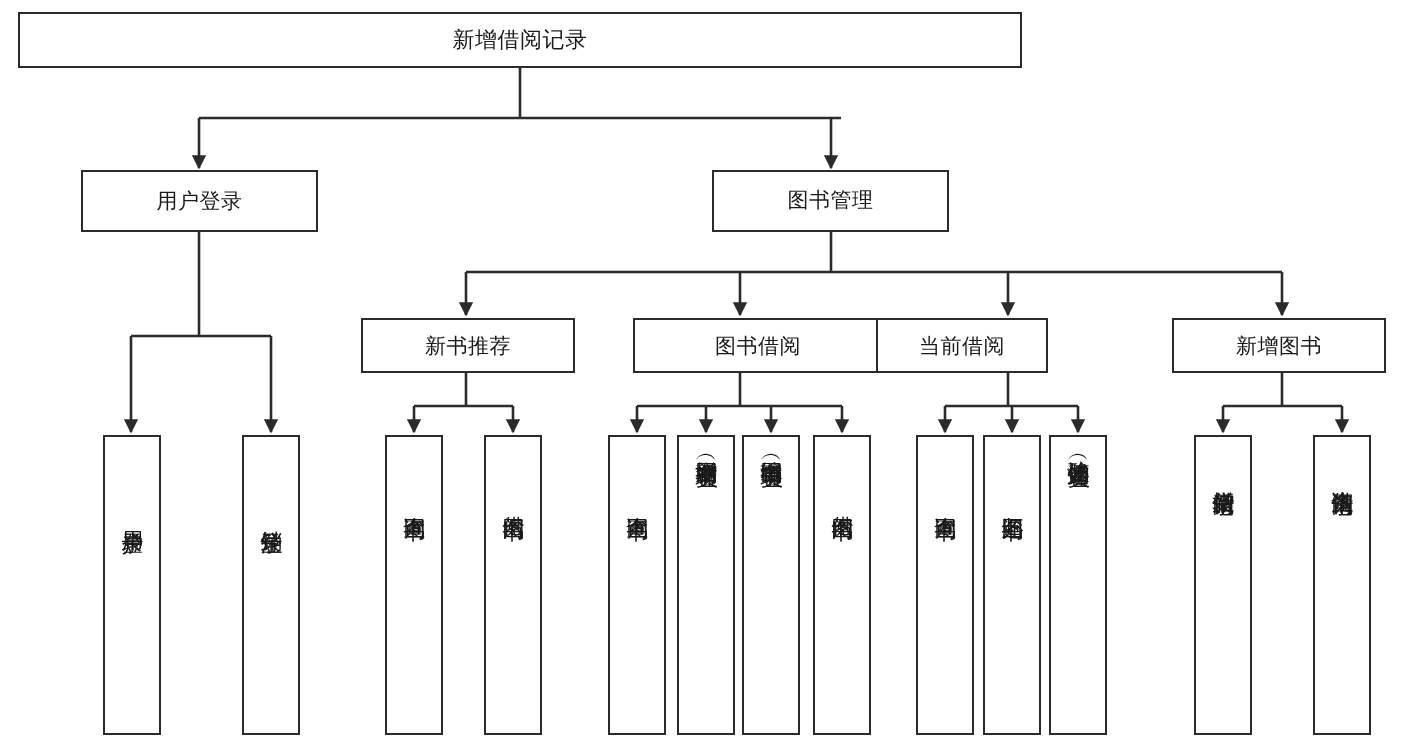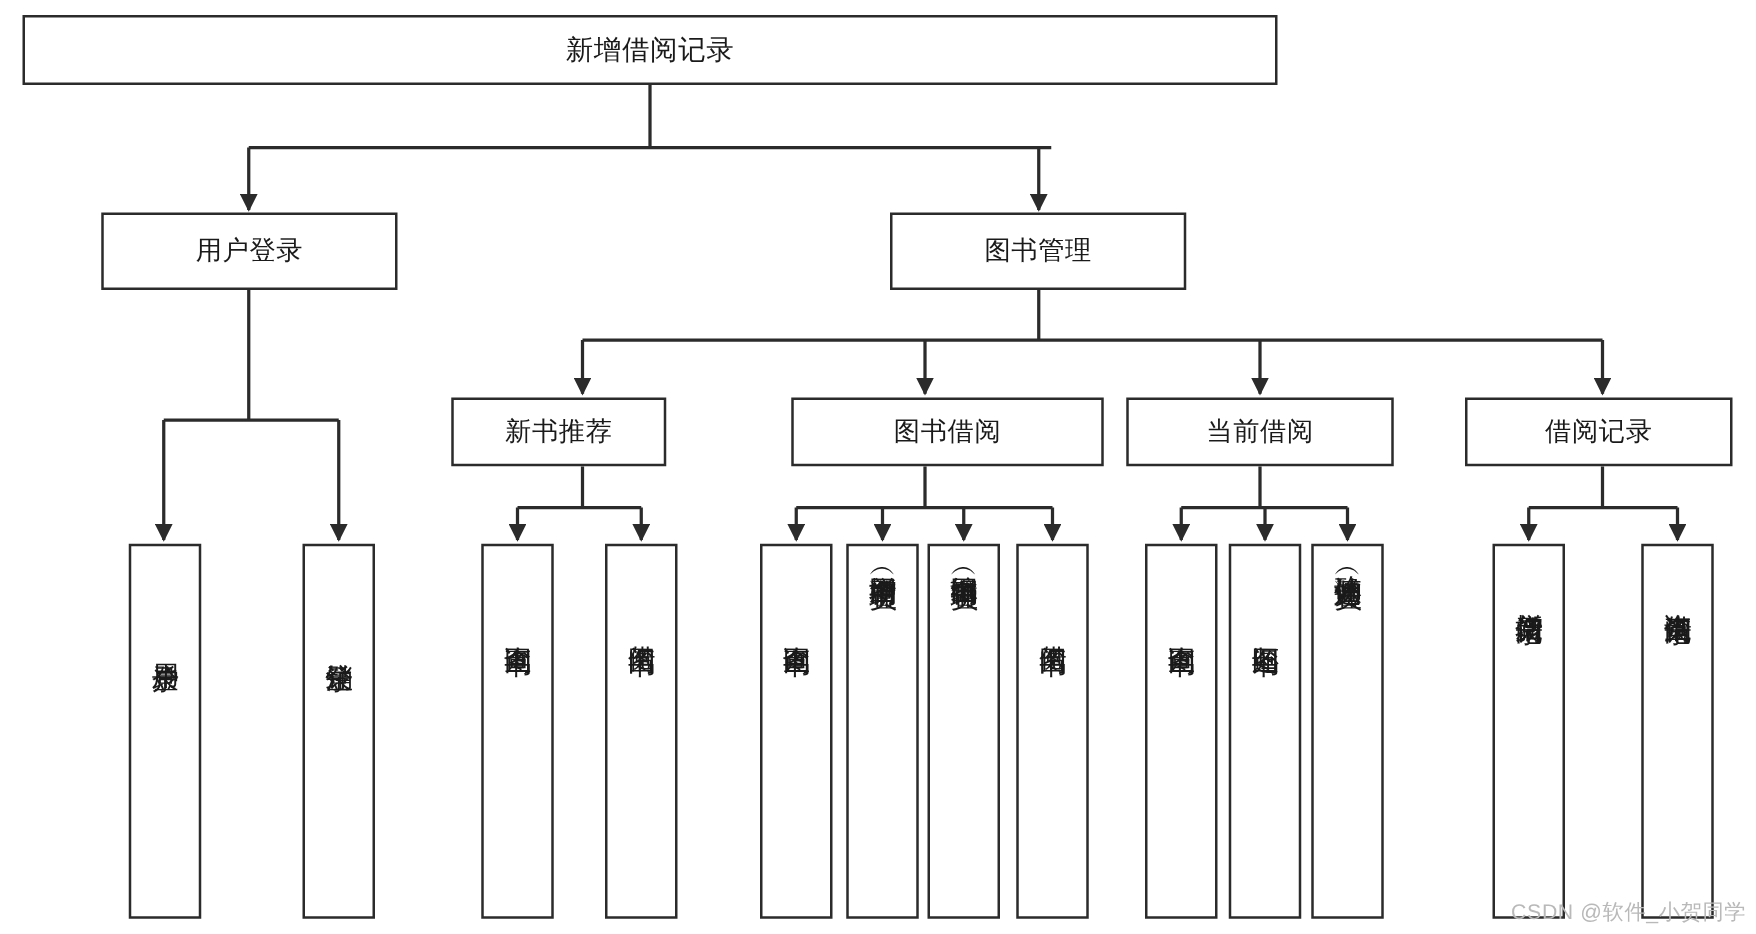--- a/index.html
+++ b/index.html
@@ -128,31 +128,31 @@
     <span>新增借阅记录</span>
   </div>
 
   <div class="node horiz" style="left:81px; top:170px; width:237px; height:62px;">
     <span>用户登录</span>
   </div>
   <div class="node horiz" style="left:712px; top:170px; width:237px; height:62px;font-family:Liberation Serif, serif;">
     <span>图书管理</span>
   </div>
 
-  <div class="node horiz" style="left:361px; top:318px; width:172px; height:55px;">
+  <div class="node horiz" style="left:361px; top:318px; width:214px; height:55px;">
     <span>新书推荐</span>
   </div>
   <div class="node horiz" style="left:633px; top:318px; width:250px; height:55px;">
     <span>图书借阅</span>
   </div>
-  <div class="node horiz" style="left:901px; top:318px; width:214px; height:55px;">
+  <div class="node horiz" style="left:876px; top:318px; width:172px; height:55px;">
     <span>当前借阅</span>
   </div>
   <div class="node horiz" style="left:1172px; top:318px; width:214px; height:55px;">
-    <span>借阅记录</span>
+    <span>新增图书</span>
   </div>
 
   <div class="node leaf" style="left:103px; top:435px; width:58px; height:300px; padding-top:76px;">
     <span class="vlabel">用户登录</span>
   </div>
   <div class="node leaf" style="left:242px; top:435px; width:58px; height:300px; padding-top:76px;">
     <span class="vlabel">注销登录</span>
   </div>
 
   <div class="node leaf" style="left:385px; top:435px; width:58px; height:300px; padding-top:62px;">
@@ -185,15 +185,14 @@
     <span class="vlabel">确认归还（管理员）</span>
   </div>
 
   <div class="node leaf" style="left:1194px; top:435px; width:58px; height:300px; padding-top:36px;">
     <span class="vlabel">新增借阅记录</span>
   </div>
   <div class="node leaf" style="left:1313px; top:435px; width:58px; height:300px; padding-top:36px;">
     <span class="vlabel">查询借阅记录</span>
   </div>
 
-  <div class="watermark">CSDN @软件_小贺同学</div>
 
 </div>
 
 </body></html>

